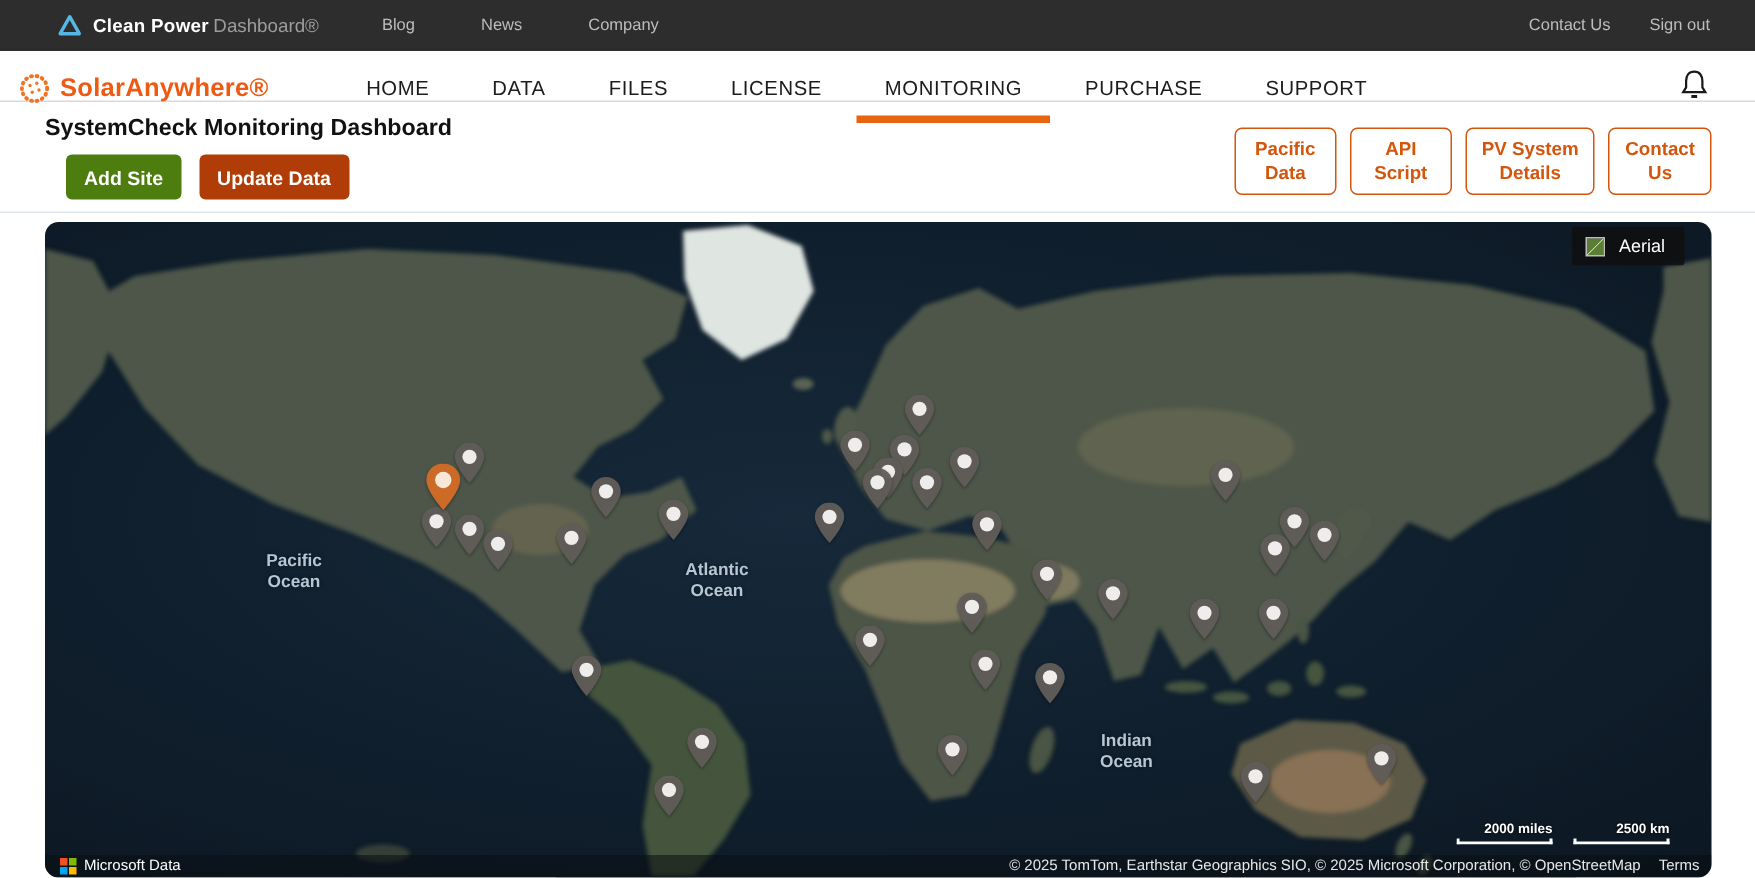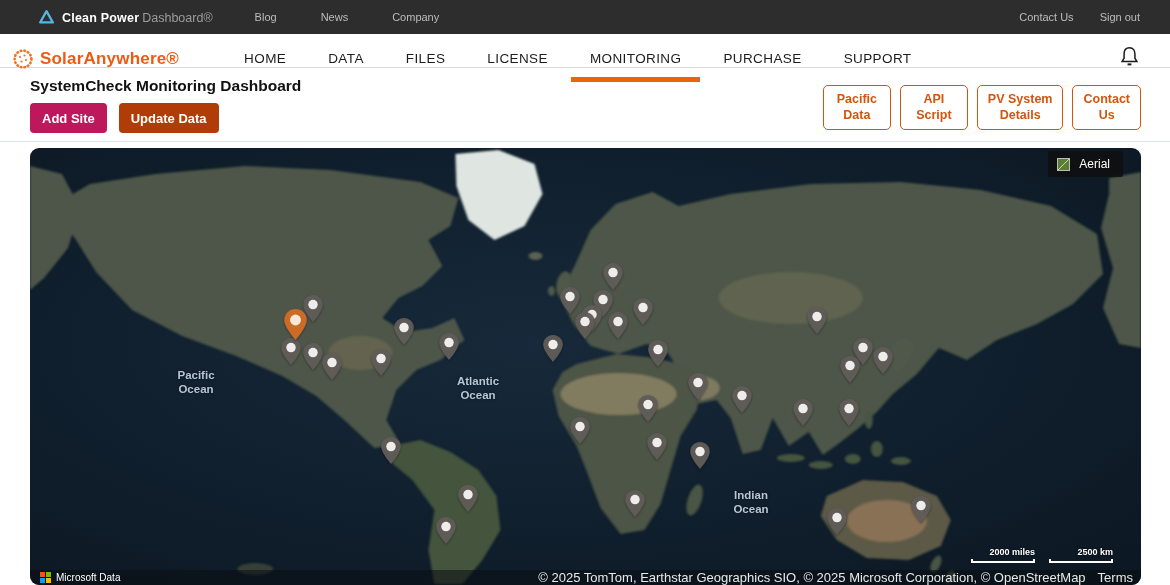--- a/index.html
+++ b/index.html
@@ -22,21 +22,21 @@
   .nav-item { position:relative; font-size:13.5px; color:#1c1c1c; letter-spacing:.4px; padding:9px 21px 10px; cursor:pointer; }
   .nav-item.active::after { content:""; position:absolute; left:2px; right:2px; bottom:-6px; height:5px; background:#e8650f; }
   .bell { margin-left:auto; margin-right:8px; cursor:pointer; }
 
   
   .header-section { position:relative; padding:9px 29px 0 30px; height:73px; }
   .page-title { font-size:15.5px; font-weight:bold; color:#111; margin-bottom:8px; }
   .controls { display:flex; align-items:center; }
   .latlng-input { width:190px; height:30px; border:1px solid #c9c9c9; border-radius:5px; padding:0 10px; font-size:13px; color:#333; font-family:"Liberation Sans",sans-serif; }
   .latlng-input::placeholder { color:#8d8d8d; }
-  .btn-addsite { height:30px; padding:0 12px; background:#be185d; border:none; border-radius:4px; color:#fff; font-weight:bold; font-size:13px; cursor:pointer; font-family:"Liberation Sans",sans-serif; }
+  .btn-addsite { margin-left:14px; height:30px; padding:0 12px; background:#4d7c0f; border:none; border-radius:4px; color:#fff; font-weight:bold; font-size:13px; cursor:pointer; font-family:"Liberation Sans",sans-serif; }
   .site-select { margin-left:26px; width:262px; height:30px; border:1px solid #bfbfbf; border-radius:4px; background:#fff; display:flex; align-items:center; padding:0 10px; font-size:13px; color:#3a3a3a; cursor:pointer; }
   .site-select .chev { margin-left:auto; }
   .btn-update { margin-left:12px; height:30px; padding:0 12px; background:#b03c08; border:none; border-radius:4px; color:#fff; font-weight:bold; font-size:13px; cursor:pointer; font-family:"Liberation Sans",sans-serif; }
   .action-group { position:absolute; top:17px; right:29px; display:flex; gap:9px; }
   .btn-outline { min-width:68px; padding:5px 10px; background:#fff; border:1.5px solid #d4550c; border-radius:5px; color:#d4550c; font-weight:bold; font-size:12.5px; line-height:1.3; text-align:center; cursor:pointer; white-space:pre-line; font-family:"Liberation Sans",sans-serif; }
   .section-divider { height:1px; background:#dde4ec; margin:0; }
 
   
   .map-wrap { position:relative; margin:6px auto 0 30px; width:1111px; height:437px; border-radius:9px; overflow:hidden;
               background:radial-gradient(ellipse at 45% 45%, #17293a 0%, #101f2d 55%, #0c1722 100%); }
@@ -49,21 +49,21 @@
   .style-thumb { width:13px; height:13px; border:1px solid #bdbdbd; background:linear-gradient(135deg,#5c7d37 48%, #cfe08e 50%, #5c7d37 54%); }
   .scalebars { position:absolute; right:28px; bottom:22px; display:flex; gap:14px; }
   .scalebar { width:64px; color:#fff; font-size:9px; font-weight:bold; text-align:right; text-shadow:0 0 2px #000; }
   .scalebar .bar { margin-top:2px; height:4px; border-bottom:2px solid #fff; border-left:2px solid #fff; border-right:2px solid #fff; }
   .attrib-strip { position:absolute; left:0; right:0; bottom:0; height:15px; background:rgba(10,14,18,.55); display:flex; align-items:center; padding:0 8px; }
   .bing-badge { display:flex; align-items:center; gap:5px; margin-left:2px; }
   .ms-squares { display:grid; grid-template-columns:5px 5px; grid-template-rows:5px 5px; gap:1px; }
   .ms-squares i:nth-child(1){background:#f25022}.ms-squares i:nth-child(2){background:#7fba00}
   .ms-squares i:nth-child(3){background:#00a4ef}.ms-squares i:nth-child(4){background:#ffb900}
   .bing-badge span { color:#fff; font-size:10px; }
-  .copyright { margin-left:auto; color:#e8e8e8; font-size:13px; display:flex; gap:12px; }
+  .copyright { margin-left:auto; color:#e8e8e8; font-size:10px; display:flex; gap:12px; }
   .copyright .terms { cursor:pointer; }
 </style>
 </head>
 <body>
 
 <div class="topbar">
   <div class="cpr-logo">
     <svg width="17" height="17" viewBox="0 0 24 24">
       <path d="M12 3 L21 19 H3 Z" fill="none" stroke="#56b6e4" stroke-width="3.2" stroke-linejoin="round"></path>
     </svg>

